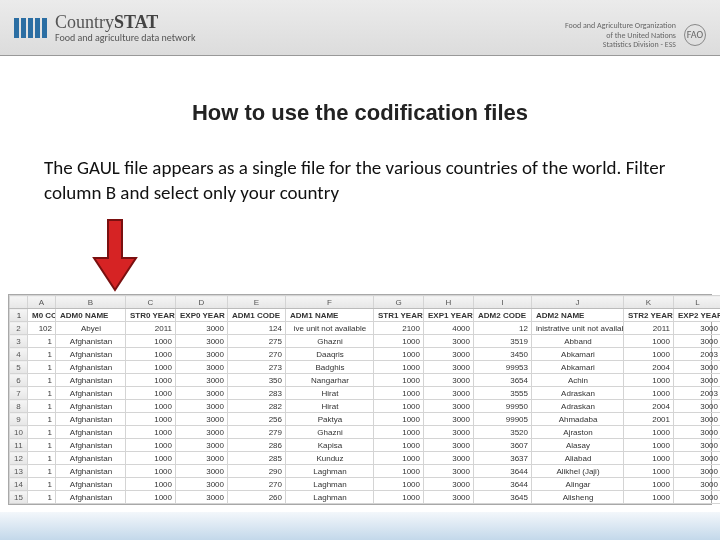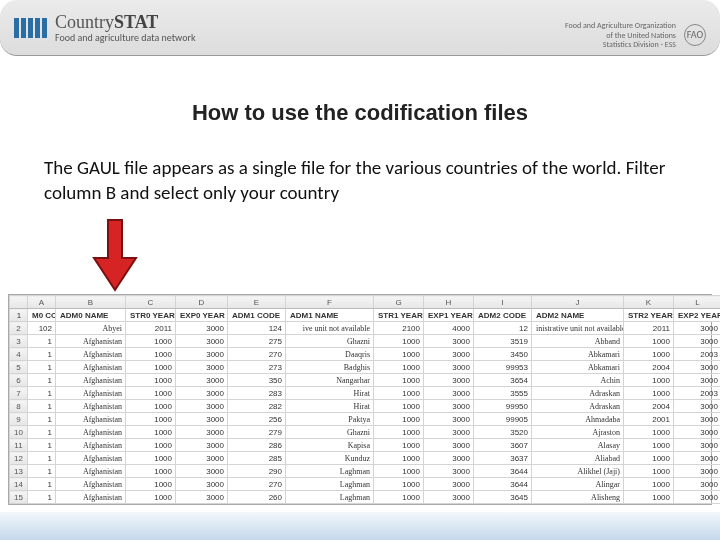--- a/index.html
+++ b/index.html
@@ -13,21 +13,20 @@
   }
   .header-bar {
     width: 100%;
     height: 56px;
     background: linear-gradient(#ebebeb, #dcdcdc);
     border-bottom: 1px solid #999;
     display: flex;
     align-items: center;
     padding: 0 14px;
     position: relative;
-    border-radius: 17px;
   }
   .logo-block {
     display: inline-flex;
     align-items: center;
     gap: 8px;
   }
   .logo-bars {
     display: inline-flex;
     gap: 2px;
   }
@@ -124,21 +123,21 @@
     text-align: left;
     padding-left: 4px;
   }
   .sheet td.rownum {
     background: linear-gradient(#f5f5f5,#e6e6e6);
     text-align: center;
     color: #555;
     width: 18px;
   }
   .sheet td { text-align: right; }
-  .sheet td.txt { text-align: right; padding-left: 4px; font-family: Liberation Serif, serif; }
+  .sheet td.txt { text-align: center; padding-left: 4px; }
   .sheet .selcol { background: #d2e3f0; }
   .footer-bar {
     position: absolute;
     left: 0; right: 0; bottom: 0;
     height: 28px;
     background: linear-gradient(#f3f7fb, #c3d8ea);
   }
   
   col.cA { width: 28px; }
   col.cB { width: 70px; }

